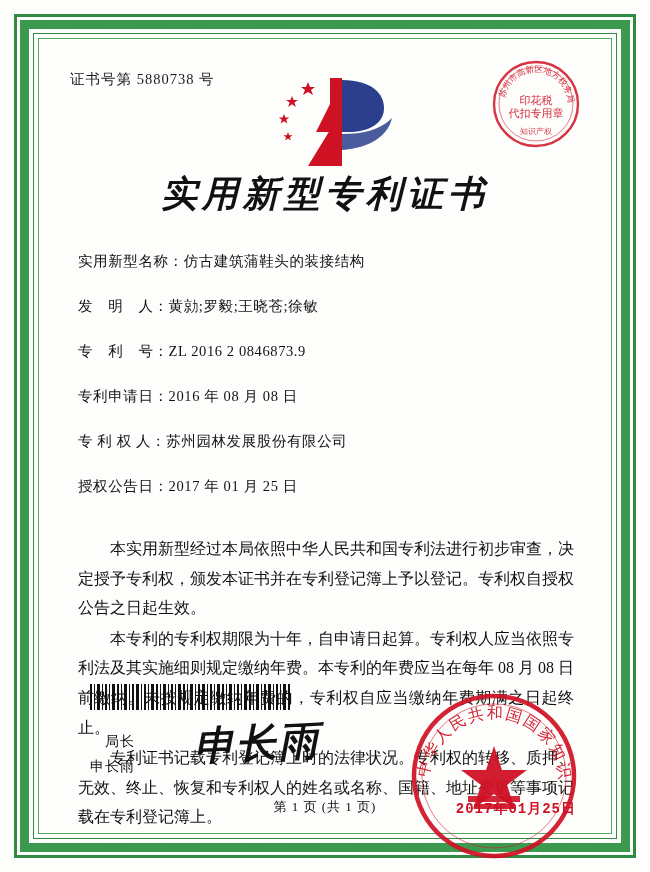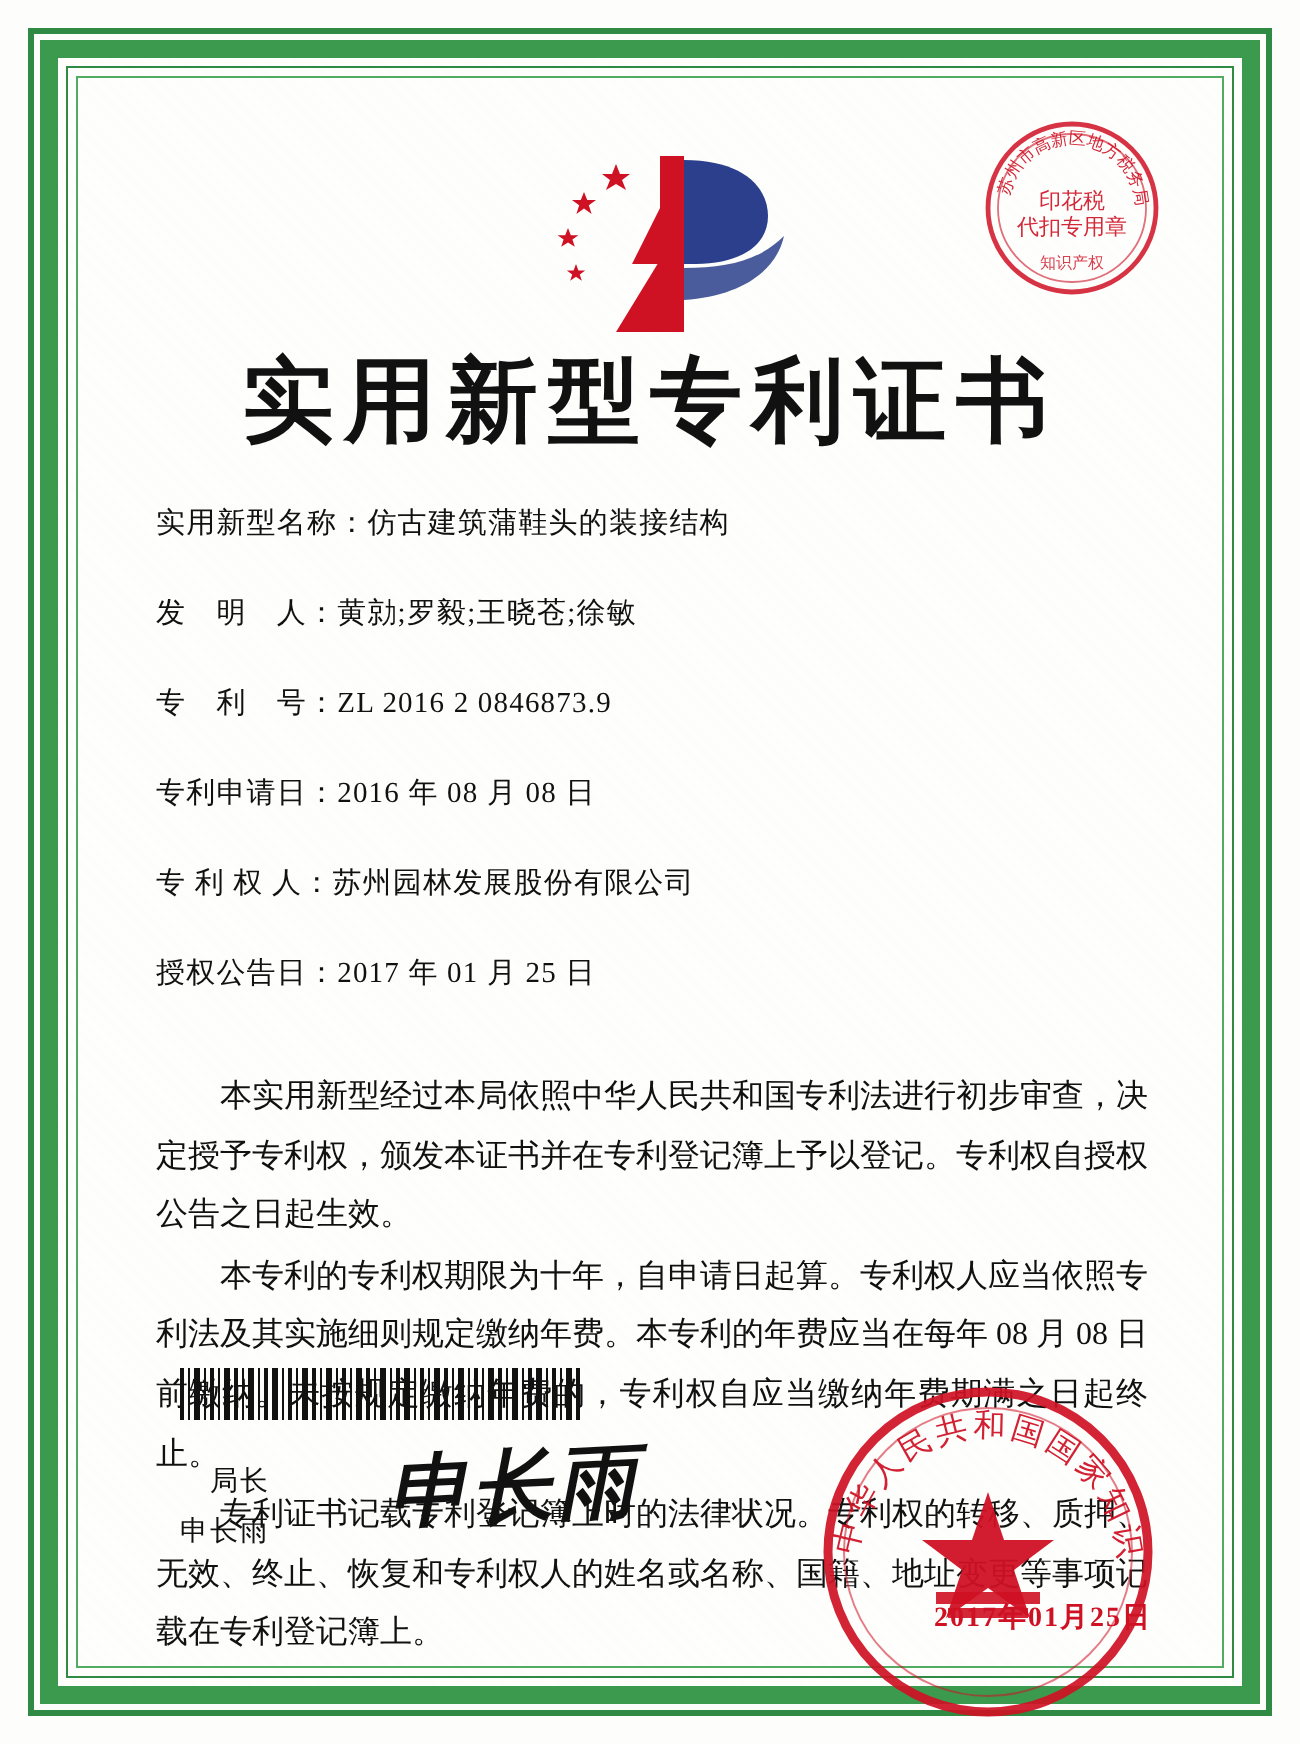--- a/index.html
+++ b/index.html
@@ -90,25 +90,26 @@
     position: absolute;
     right: 18px; top: 8px;
     width: 104px; height: 104px;
   }
 
   .title {
     position: absolute;
     left: 0; right: 0;
     top: 126px;
     text-align: center;
-    font-size: 46px;
+    font-size: 36px;
     font-weight: bold;
     letter-spacing: 5px;
     color: #111;
     font-family: "Liberation Serif", serif;
+    font-style: italic;
   }
 
   .fields {
     position: absolute;
     left: 34px;
     top: 208px;
     width: 500px;
   }
   .field {
     font-size: 14.5px;
@@ -181,20 +182,21 @@
     height: 176px;
   }
   .seal-date {
     position: absolute;
     right: 30px;
     top: 756px;
     font-size: 14px;
     color: #cf1124;
     letter-spacing: 1px;
     font-weight: bold;
+    font-family: Liberation Mono, monospace;
   }
 
   .page-no {
     position: absolute;
     left: 0; right: 0;
     bottom: 12px;
     text-align: center;
     font-size: 13px;
     color: #111;
     letter-spacing: 1px;
@@ -209,20 +211,21 @@
   <div class="border-mid"></div>
   <div class="border-inner"></div>
   <div class="border-inner2"></div>
   <div class="corner tl"></div>
   <div class="corner tr"></div>
   <div class="corner bl"></div>
   <div class="corner br"></div>
 
   <div class="content">
 
+    <div class="cert-no">证书号第 5880738 号</div>
 
     <div class="emblem">
       <svg width="130" height="96" viewBox="0 0 130 96" xmlns="http://www.w3.org/2000/svg">
         <path d="M58 4 L70 4 L70 92 L58 92 Z" fill="#cf1124"></path>
         <path d="M70 6 C100 6 112 20 112 34 C112 50 96 58 76 58 L70 58 Z" fill="#2b3f8c"></path>
         <path d="M70 60 C92 60 108 56 120 44 C116 62 98 74 70 76 Z" fill="#2b3f8c" opacity="0.85"></path>
         <path d="M58 30 L44 58 L58 58 Z" fill="#cf1124"></path>
         <path d="M58 56 L36 92 L58 92 Z" fill="#cf1124"></path>
         <g fill="#cf1124">
           <polygon points="36,8 38,13 43,13 39,16 41,21 36,18 31,21 33,16 29,13 34,13"></polygon>
@@ -353,15 +356,16 @@
         <g transform="translate(88,92)">
           <polygon points="0,-34 8,-10 33,-10 13,5 21,29 0,14 -21,29 -13,5 -33,-10 -8,-10" fill="#cf1124" opacity="0.95"></polygon>
           <rect x="-26" y="16" width="52" height="6" fill="#cf1124" opacity="0.9"></rect>
           <rect x="-20" y="24" width="40" height="5" fill="#cf1124" opacity="0.9"></rect>
         </g>
       </svg>
     </div>
 
     <div class="seal-date">2017年01月25日</div>
 
+    <div class="page-no">第 1 页 (共 1 页)</div>
 
   </div>
 </div>
 
 </body></html>

